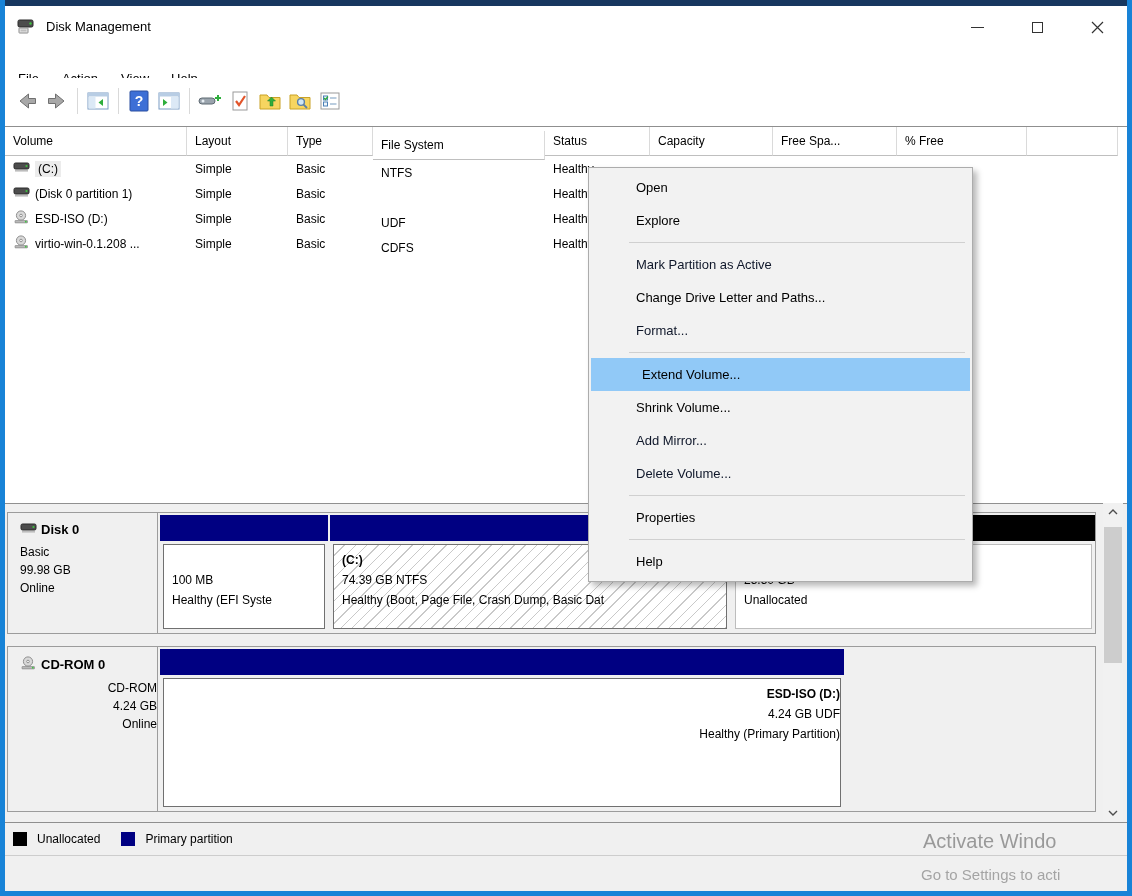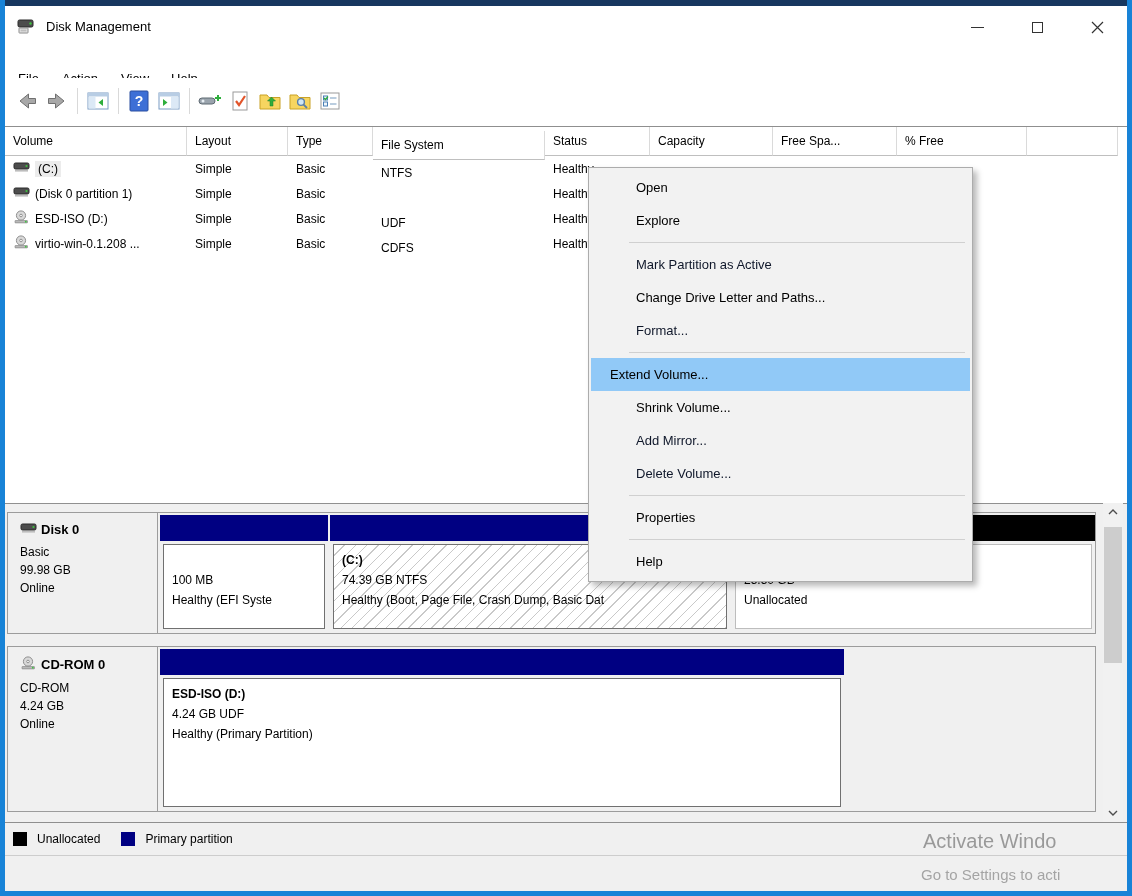--- a/index.html
+++ b/index.html
@@ -42,21 +42,21 @@
   .cell { padding-left:8px; white-space:nowrap; overflow:hidden; display:flex; align-items:center; }
   .c0{width:182px;} .c1{width:101px;} .c2{width:85px;} .c3{width:172px;margin-top:8px;} .c4{width:105px;}
   .c5{width:123px;} .c6{width:124px;} .c7{width:130px;} .c8{width:91px; flex:0 0 auto;}
   .rowicon { margin-right:5px; flex:0 0 auto; }
   .vol-focus { background:#ececec; padding:1px 3px; }
 
   
   .lowerpane { position:absolute; left:0; top:497px; width:100%; height:319px; background:#f0f0f0; border-top:1px solid #909090; }
   .diskrow { position:absolute; left:2px; width:1089px; border:1px solid #9c9c9c; background:#f0f0f0; }
   .diskrow1 { top:8px; height:122px; }
-  .diskrow2 { top:142px; height:166px; }
+  .diskrow2 { top:142px; height:166px;text-align:right; }
   .disklabel { position:absolute; left:0; top:0; width:150px; height:100%; border-right:1px solid #9c9c9c; padding:9px 0 0 12px; }
   .diskname { font-size:13px; font-weight:bold; display:flex; align-items:center; gap:4px; margin-bottom:6px; }
   .diskmeta { line-height:18px; }
   .pcell { position:absolute; top:0; height:100%; }
   .pbar { position:absolute; left:0; top:2px; width:100%; height:26px; }
   .bar-primary { background:#000082; }
   .bar-unalloc { background:#000000; }
   .pbox { position:absolute; left:3px; right:3px; top:31px; bottom:4px; background:#fff; border:1px solid #707070; padding:5px 0 0 8px; overflow:hidden; }
   .pbox div { line-height:20px; white-space:nowrap; }
   .pbox .pname { font-weight:bold; min-height:20px; }
@@ -81,21 +81,21 @@
 
   
   .watermark { position:absolute; z-index:40; color:#8b8b8b; opacity:.85; pointer-events:none; white-space:nowrap; }
   .wm1 { left:918px; top:824px; font-size:20px; }
   .wm2 { left:916px; top:860px; font-size:15px; color:#979797; }
 
   
   .ctxmenu { position:absolute; left:583px; top:161px; width:385px; background:#f2f2f2; border:1px solid #acacac; box-shadow:4px 4px 6px rgba(0,0,0,.28); padding:3px 0; z-index:60; }
   .mi { height:33px; line-height:33px; font-size:13px; padding-left:47px; white-space:nowrap; }
   .mi.disabled { color:#0f172a; }
-  .mi.hilite { background:#91c9f7; margin:0 2px; padding-left:19px; }
+  .mi.hilite { background:#91c9f7; margin:0 2px; padding-left:51px; }
   .msep { height:11px; display:flex; align-items:center; }
   .msep div { height:1px; background:#d0d0d0; margin-left:40px; margin-right:7px; flex:1; }
 </style>
 </head>
 <body>
 
 <div class="window">
   <div class="content">
 
     <div class="titlebar">

